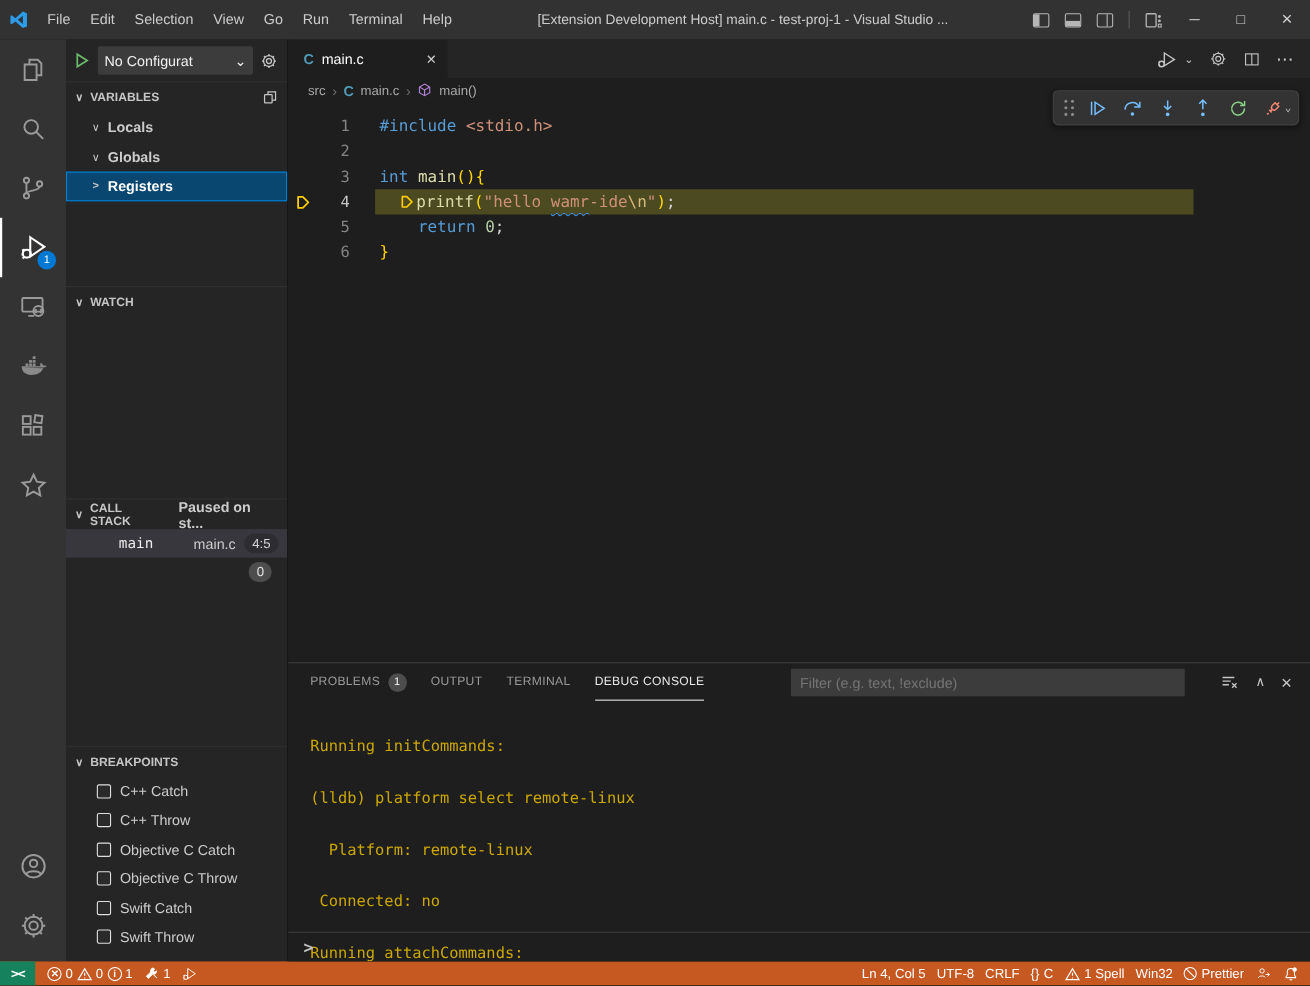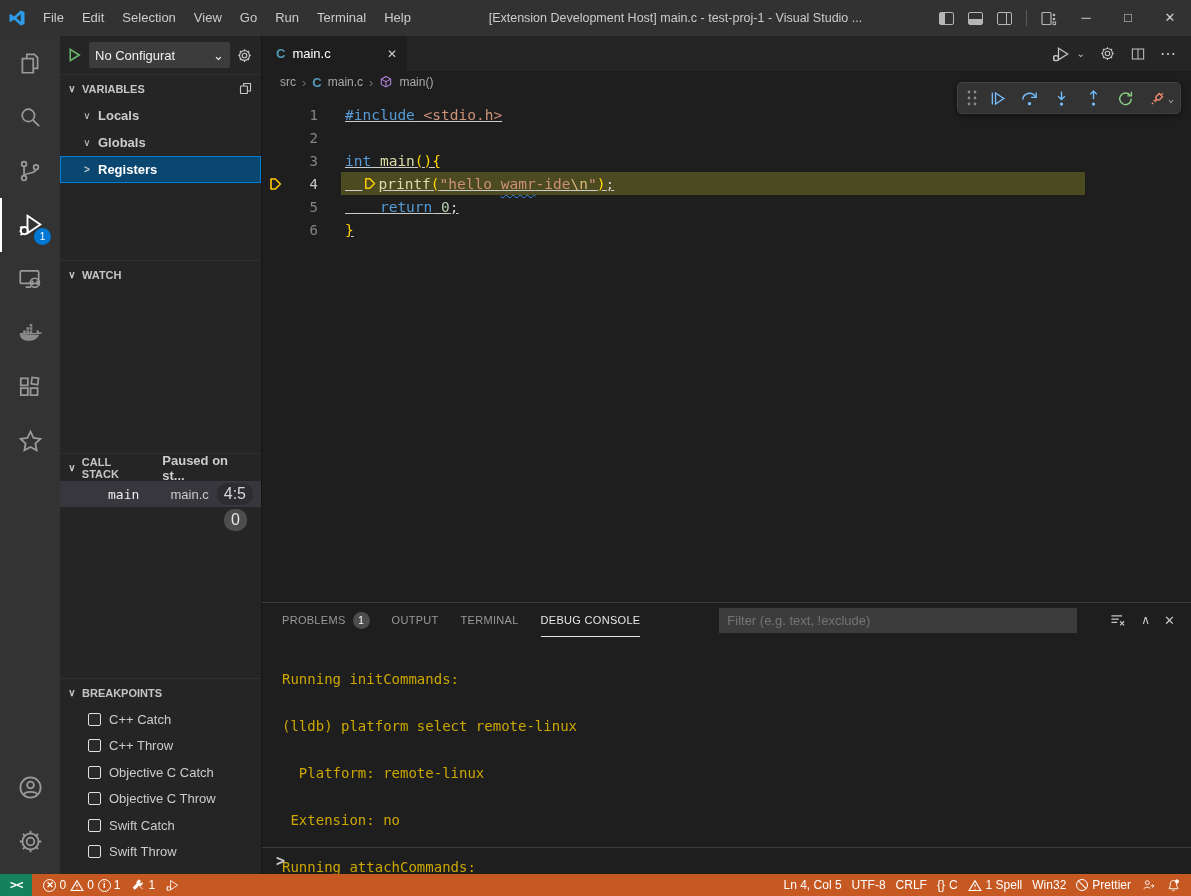--- a/index.html
+++ b/index.html
@@ -50,21 +50,21 @@
   .row { height:27px; display:flex; align-items:center; padding-left:20px; gap:4px; color:#cccccc; }
   .row .chev { width:14px; }
   .row.sel { background:#094771; border:1px solid #007fd4; color:#ffffff; font-weight:bold; padding-left:19px; }
   .row b { font-weight:bold; }
   .vars-body { height:158px; }
   .watch-body { height:165px; }
   .cs-status { font-size:13px; font-weight:bold; color:#cccccc; margin-left:10px; }
   .cs-row { height:26px; background:#37373d; display:flex; align-items:center; padding:0 8px 0 48px; }
   .cs-fn { font-family:"DejaVu Sans Mono", monospace; font-size:13px; color:#eeeeee; }
   .cs-file { margin-left:auto; color:#cccccc; }
-  .pill { background:#2d2d31; color:#d7d7d7; border-radius:10px; font-size:16px; padding:2px 7px; margin-left:8px; }
+  .pill { background:#2d2d31; color:#d7d7d7; border-radius:10px; font-size:12px; padding:2px 7px; margin-left:8px; }
   .cs-badge-row { height:26px; display:flex; align-items:center; justify-content:flex-end; padding-right:14px; }
   .pill.gray { background:#4d4d4d; color:#e5e5e5; }
   .cs-body { height:145px; }
   .bp-row { height:26.5px; display:flex; align-items:center; padding-left:28px; gap:8px; }
   .cb { width:13px; height:13px; border:1.5px solid #e0e0e0; border-radius:2px; background:#2a2a2b; flex:none; }
 
   
   .edcol { flex:1; display:flex; flex-direction:column; min-width:0; }
   .tabbar { height:35px; background:#252526; display:flex; align-items:stretch; flex:none; }
   .tab { width:145px; background:#1e1e1e; display:flex; align-items:center; padding:0 10px 0 14px; gap:7px; font-size:13px; color:#ffffff; }
@@ -78,21 +78,21 @@
   .crumbs { height:22px; background:#1e1e1e; display:flex; align-items:center; padding-left:18px; gap:6px;
     font-size:12px; color:#a9a9a9; }
   .crumbs .sep { color:#6e6e6e; font-size:13px; }
   .cube { color:#b180d7; }
 
   .codearea { flex:1; background:#1e1e1e; position:relative; min-height:0;
     font-family:"DejaVu Sans Mono", monospace; font-size:14.5px; padding-top:10px; }
   .code-line { height:23px; display:flex; align-items:center; position:relative; white-space:pre; }
   .bp-col { width:26px; flex:none; display:flex; justify-content:center; }
   .ln { width:30px; flex:none; text-align:right; color:#858585; font-size:14px; }
-  .ltext { margin-left:27px; z-index:1; display:flex; align-items:center; white-space:pre;text-decoration:underline; }
+  .ltext { margin-left:27px; z-index:1; display:flex; align-items:center; white-space:pre; }
   .code-line.current .ln { color:#c6c6c6; }
   .code-line.current::before { content:""; position:absolute; left:79px; width:744px; top:0; bottom:0; background:#4b4a20; }
   .tk-kw{color:#569cd6} .tk-fn{color:#dcdcaa} .tk-str{color:#ce9178} .tk-br{color:#ffd700}
   .tk-num{color:#b5cea8} .tk-fg{color:#d4d4d4} .tk-esc{color:#d7ba7d}
   .wavy { text-decoration:underline; text-decoration-style:wavy; text-decoration-color:#3b8eea;
     text-decoration-thickness:1px; text-underline-offset:5px; }
 
   .dbg-toolbar { position:absolute; top:-11px; right:10px; height:32px; background:#333334;
     border:1px solid #424243; border-radius:5px; box-shadow:0 2px 6px rgba(0,0,0,.45);
     display:flex; align-items:center; gap:4px; padding:0 6px; z-index:6; }
@@ -496,21 +496,21 @@
                 <path d="M13.5 12.5l5 5M18.5 12.5l-5 5"></path>
               </svg>
             <span class="chup">∧</span>
             <span class="pclose">✕</span>
           </span>
         </div>
         <div class="console">
 <span style="display: block;">Running initCommands:</span>
 <span style="display: block;">(lldb) platform select remote-linux</span>
 <span style="display: block;">  Platform: remote-linux</span>
-<span style="display: block;"> Extension: no</span>
+<span style="display: block;"> Connected: no</span>
 <span style="display: block;">Running attachCommands:</span>
 
         </div>
         <div class="prompt-row">
           <span>&gt;</span>
         </div>
       </div>
     </div>
   </div>
 

